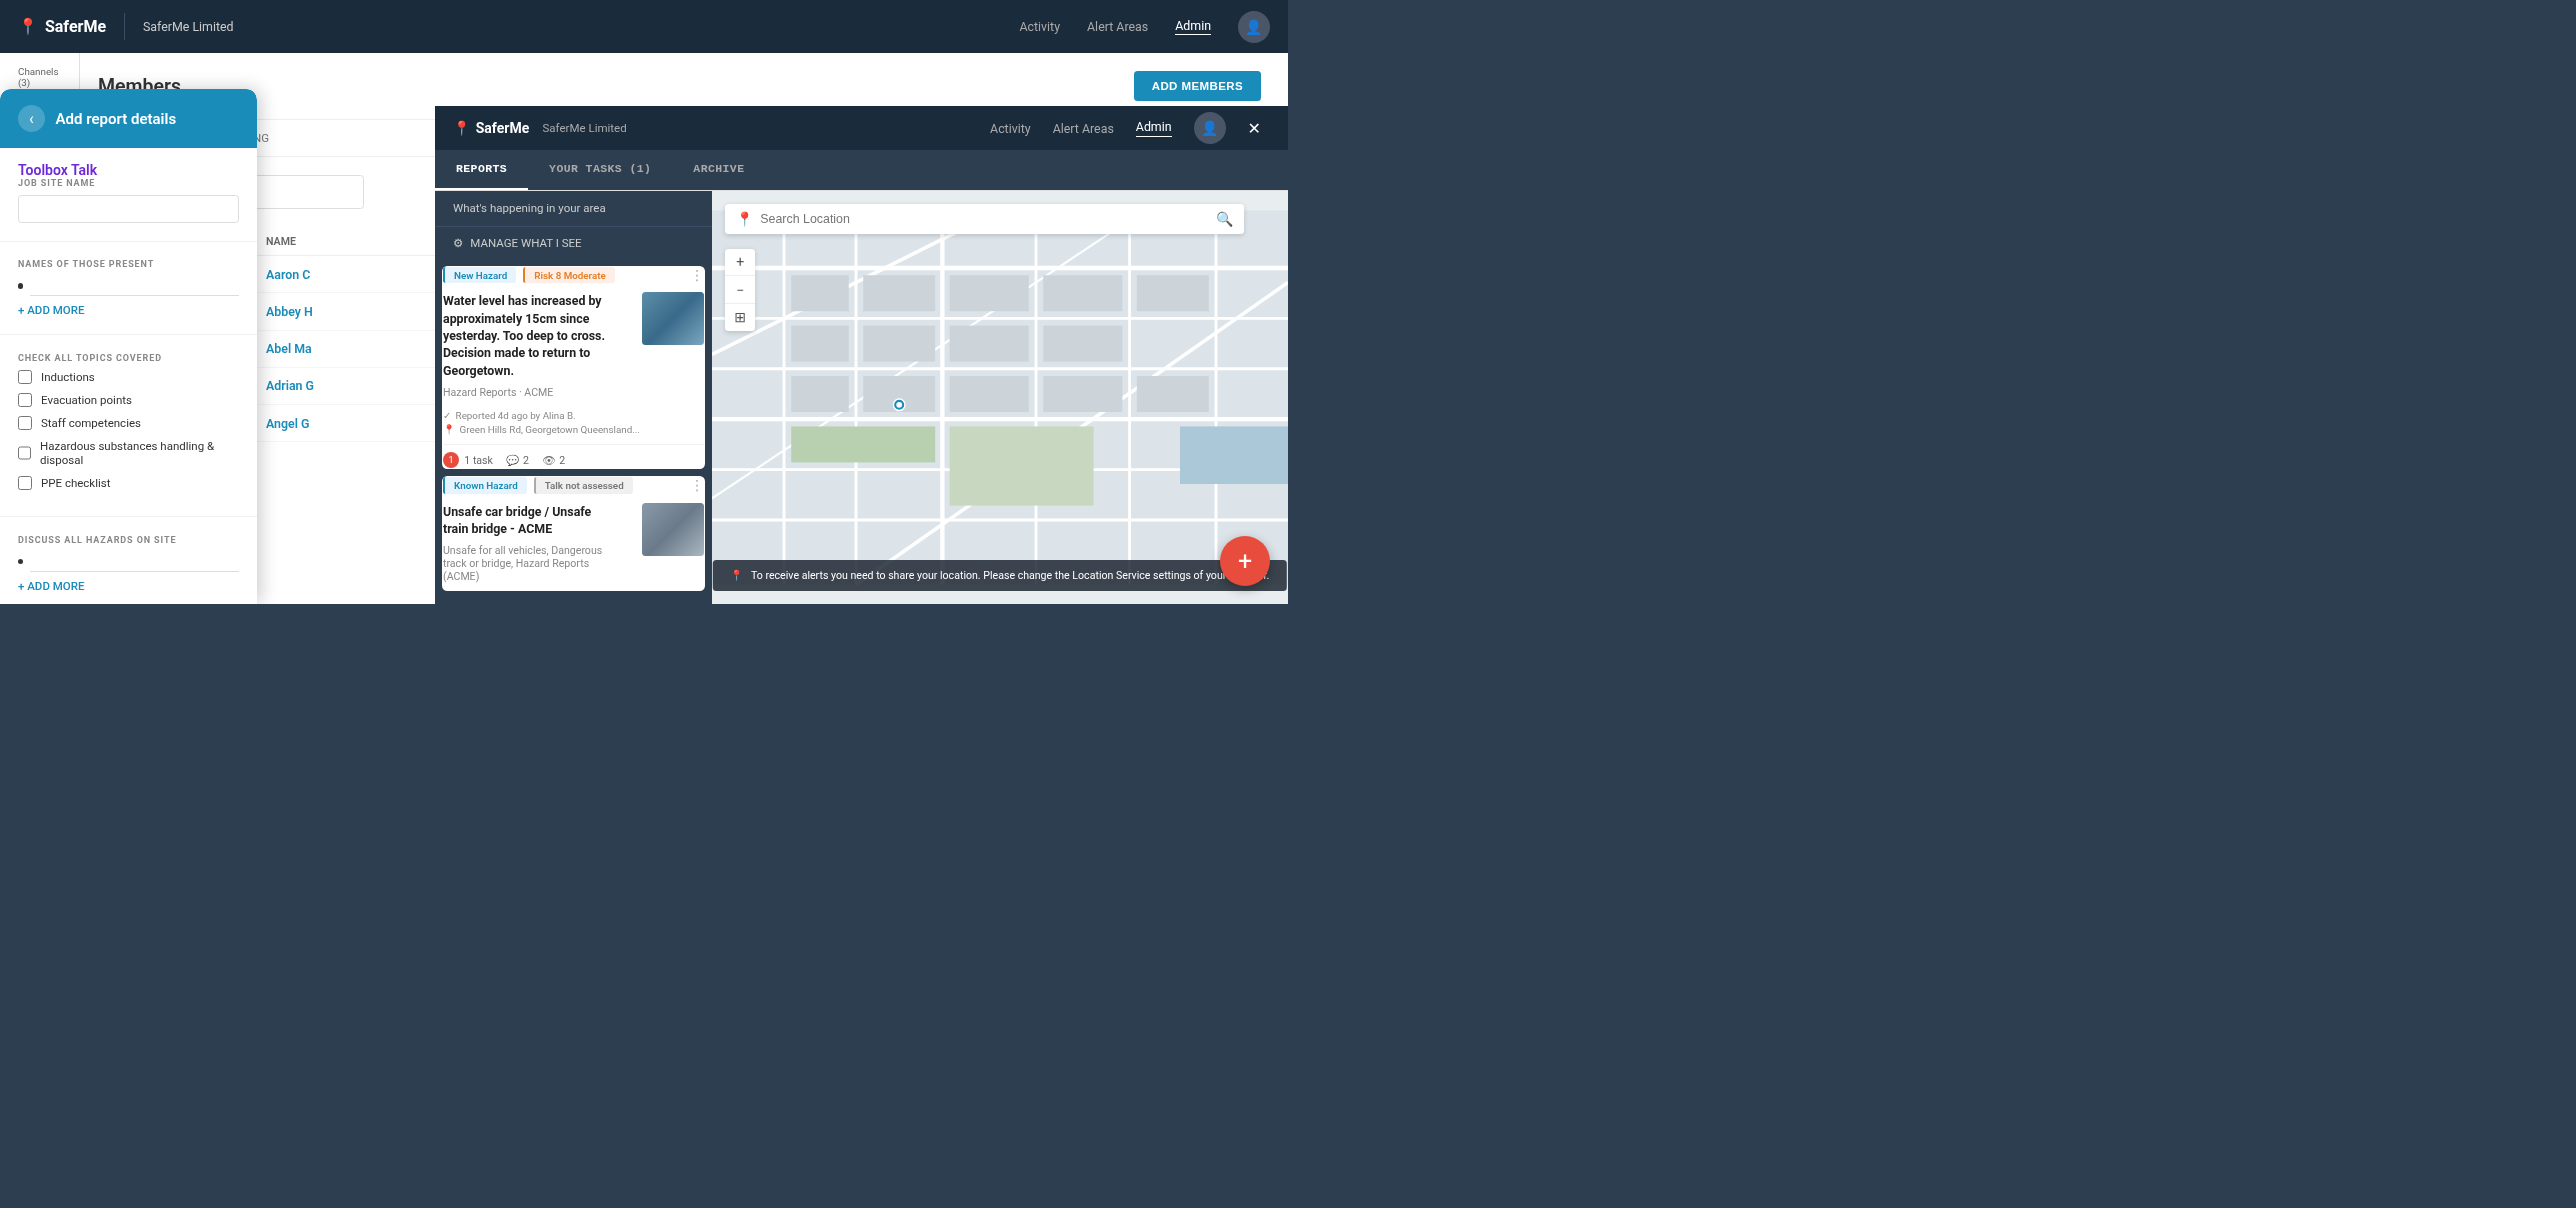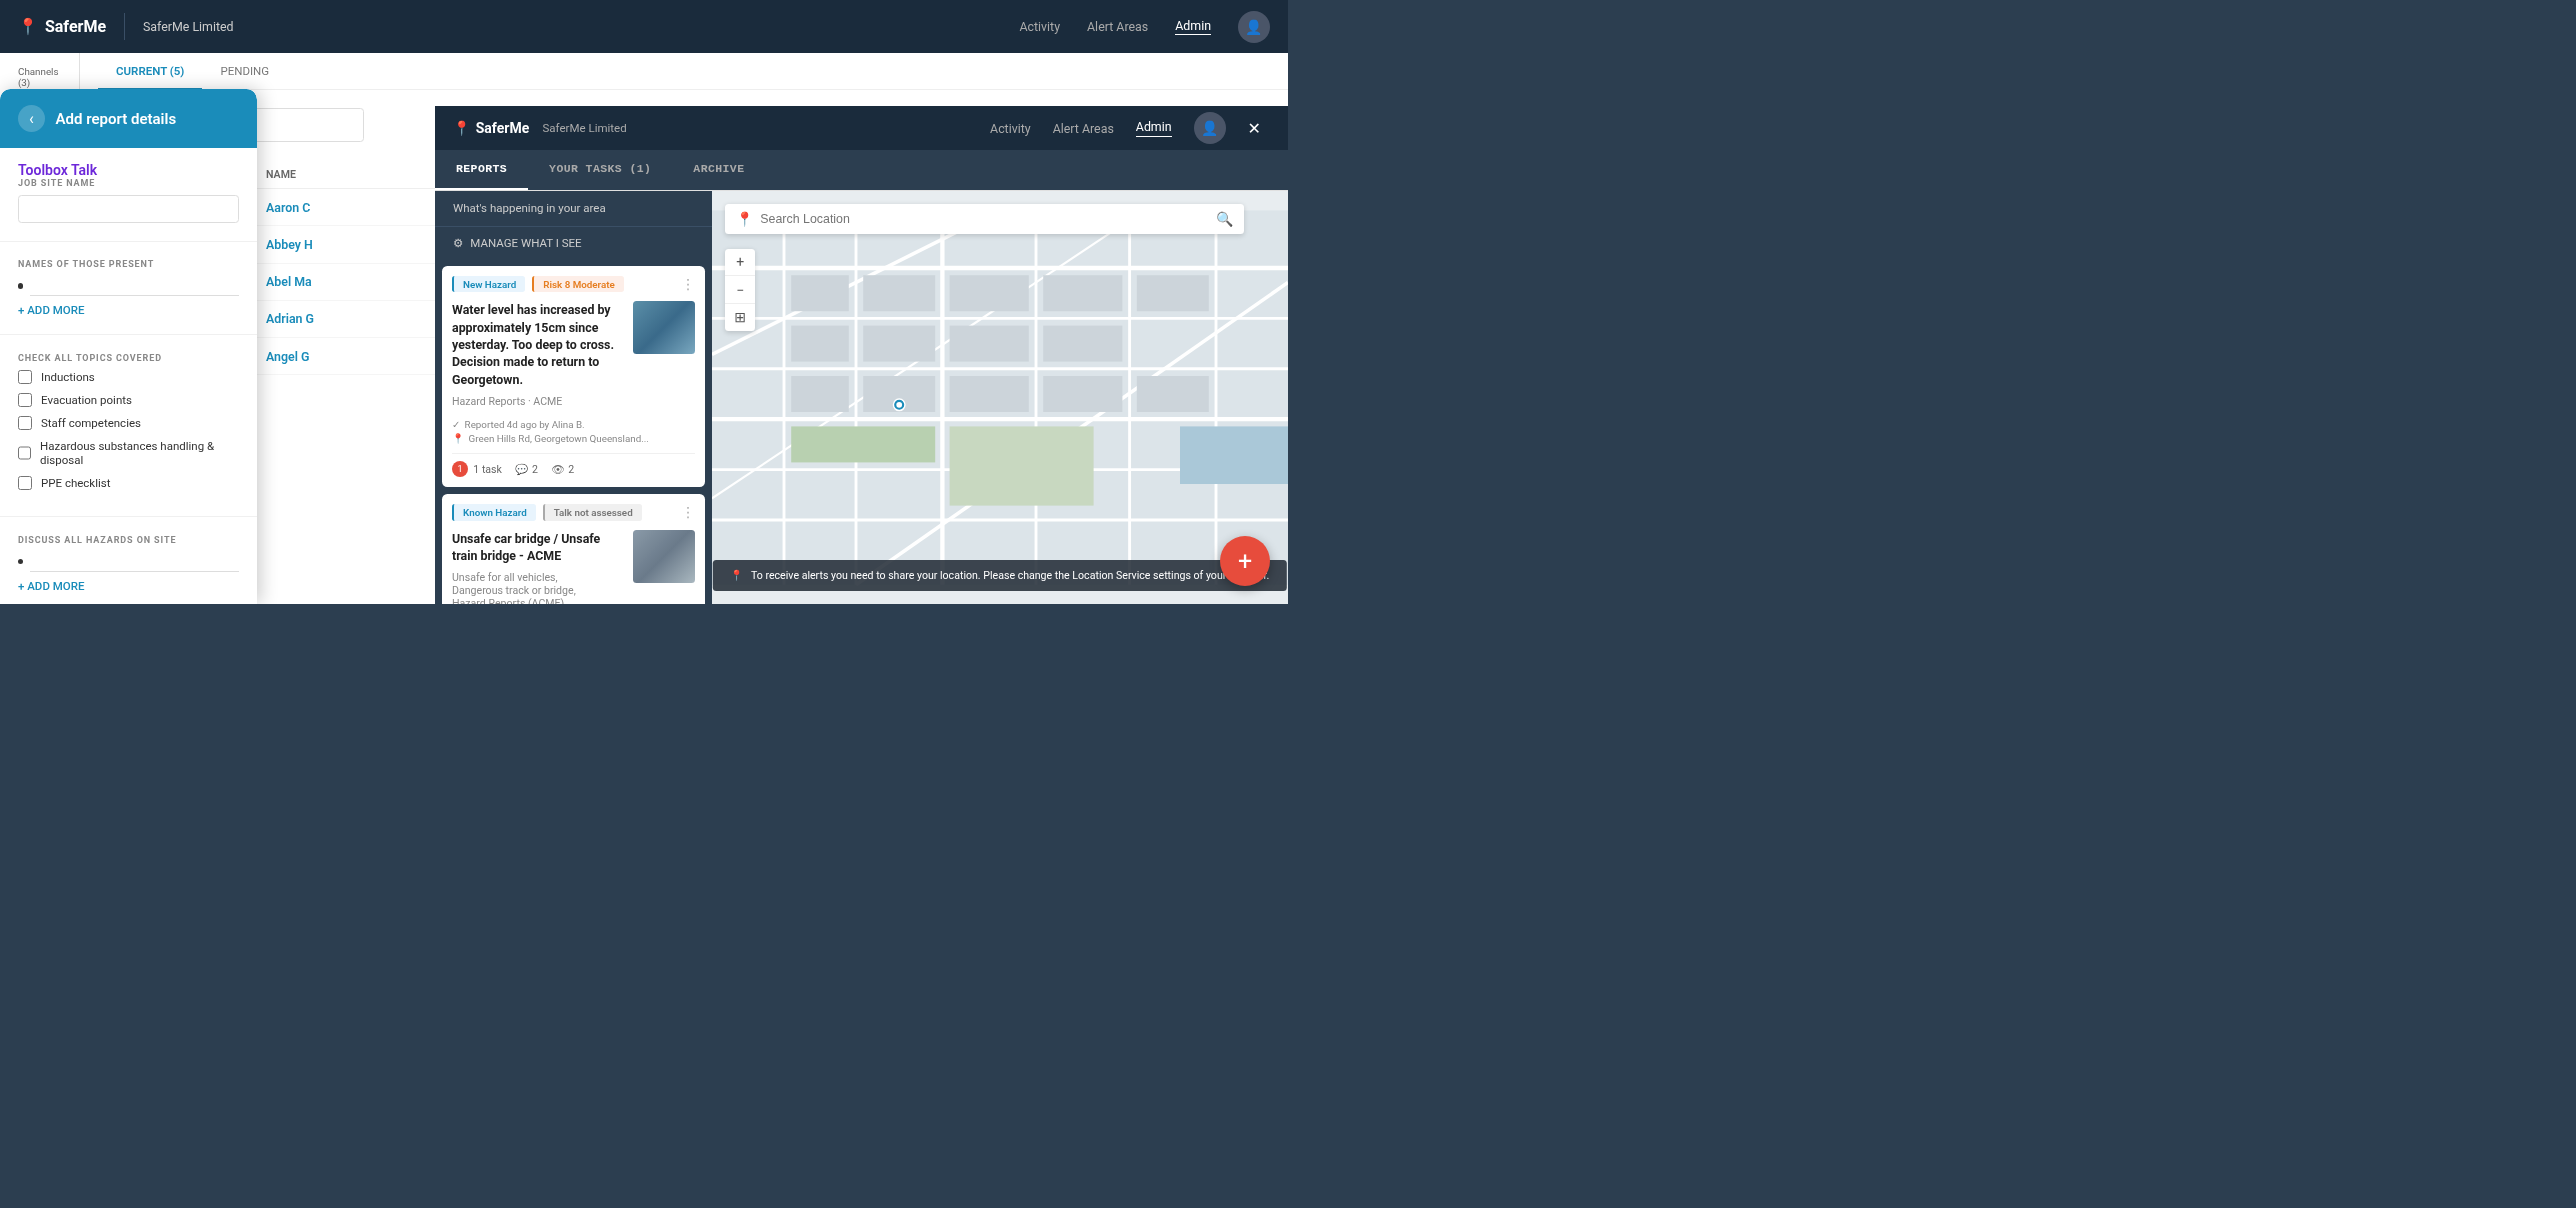--- a/index.html
+++ b/index.html
@@ -74,21 +74,21 @@
     .reports-tab { padding: 12.4px 21px; font-size: 11.5px; font-weight: 600; color: #aaa; cursor: pointer; border-bottom: 2.7px solid transparent; letter-spacing: 0.4px; font-family: Liberation Mono, monospace; }
     .reports-tab.active { color: white; border-bottom: 2.7px solid white; }
 
     .reports-body { display: flex; flex: 1; overflow: hidden; }
 
     
     .reports-list { width: 277px; background: #2c3e50; flex-shrink: 0; overflow-y: auto; }
     .reports-list-header { padding: 10.6px 18px; font-size: 11.5px; color: #ccc; }
     .manage-what-i-see { display: flex; align-items: center; gap: 7px; padding: 9px 18px; font-size: 11.5px; color: #ccc; cursor: pointer; border-top: 0.9px solid #3a4f66; }
 
-    .report-card { background: white; margin: 7px; border-radius: 5.3px; padding: 10px; cursor: pointer; }
+    .report-card { background: white; margin: 7px; border-radius: 5.3px; padding: 1px; cursor: pointer; }
     .report-card-tags { display: flex; align-items: center; gap: 7px; margin-bottom: 9px; }
     .tag { padding: 2.7px 9px; border-radius: 2.7px; font-size: 9.8px; font-weight: 600; }
     .tag-new-hazard { background: #e8f4fd; color: #1a8cba; border-left: 2.7px solid #1a8cba; }
     .tag-risk-moderate { background: #fdeee8; color: #e67e22; border-left: 2.7px solid #e67e22; }
     .tag-known-hazard { background: #e8f4fd; color: #1a8cba; border-left: 2.7px solid #1a8cba; }
     .tag-risk-not-assessed { background: #f0f0f0; color: #777; border-left: 2.7px solid #aaa; }
     .report-title { font-size: 12.4px; font-weight: 700; color: #222; margin-bottom: 7px; line-height: 1.4; }
     .report-subtitle { font-size: 10.6px; color: #888; margin-bottom: 7px; }
     .report-image { width: 62px; height: 53px; background: #ccc; border-radius: 3.5px; float: right; margin-left: 9px; overflow: hidden; }
     .report-image-water { background: linear-gradient(135deg, #5b8fa8 0%, #3a6a8a 50%, #7aa8c0 100%); }
@@ -177,20 +177,24 @@
       <span>👤</span>
     </div>
   </div>
 </div>
 
 <div class="channels-sidebar">
   <div class="channels-label">Channels (3)</div>
 </div>
 
 <div class="members-panel">
+  <div class="members-header">
+    <span class="members-title">Members</span>
+    <button class="add-members-btn">ADD MEMBERS</button>
+  </div>
   <div class="members-tabs">
     <div class="members-tab active">CURRENT (5)</div>
     <div class="members-tab">PENDING</div>
   </div>
   <input class="members-search" type="text" placeholder="Search current members" style="">
   <div class="members-table">
     <div class="members-table-header">
       <div class="col-check">
           <div class="checkbox"></div>
         </div>

